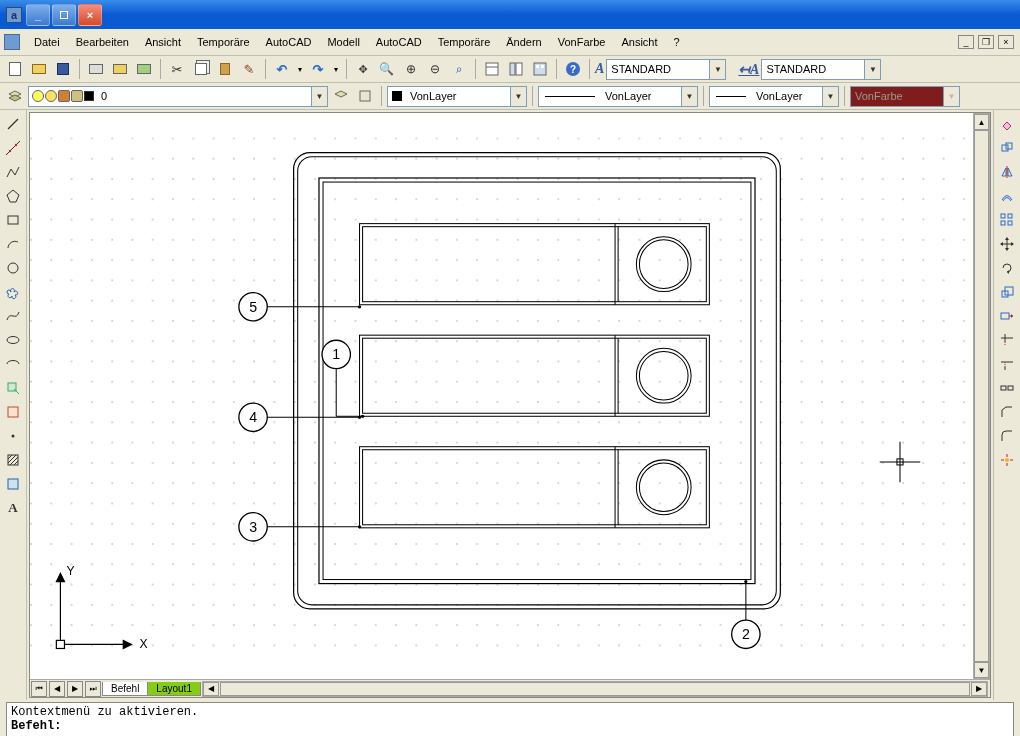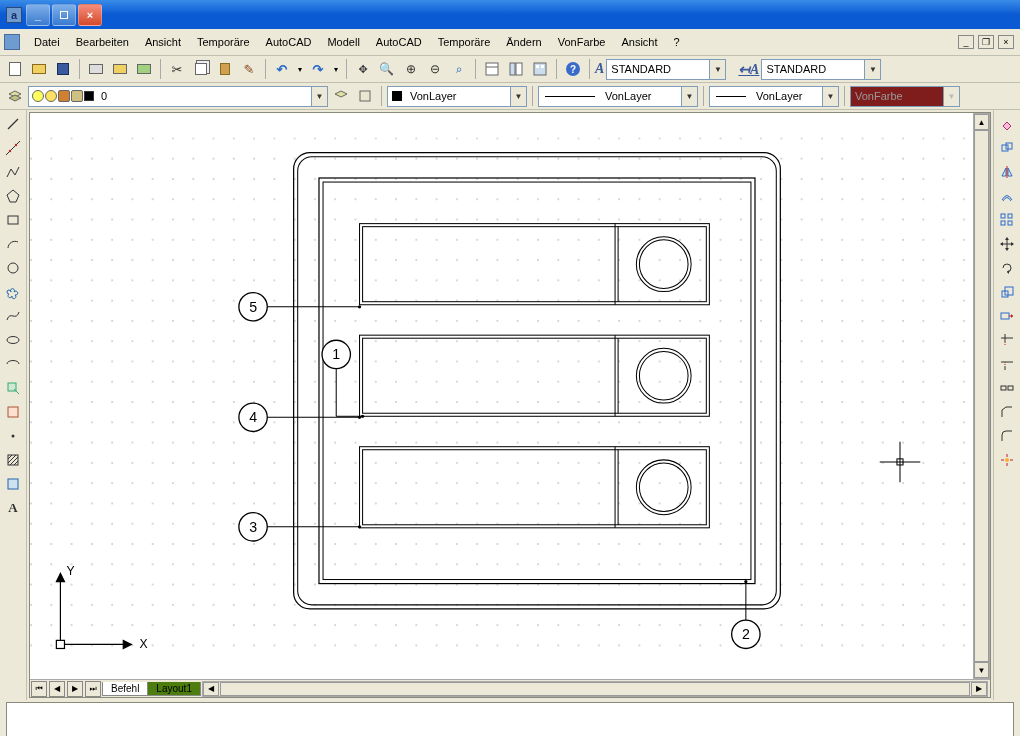--- a/index.html
+++ b/index.html
@@ -30,21 +30,21 @@
 .vtoolbar.right { border-right: none; border-left: 1px solid #c0c0b0; }
 .vtb-btn { width: 22px; height: 22px; margin: 1px 0; display: flex; align-items: center; justify-content: center; border: 1px solid transparent; }
 
 .canvas-wrap { flex: 1; display: flex; flex-direction: column; border: 1px solid #8a8a7a; margin: 2px; background: white; }
 .canvas { flex: 1; position: relative; background: white; overflow: hidden; }
 .canvas svg { width: 100%; height: 100%; }
 
 .tabs-row { height: 18px; display: flex; align-items: center; background: #ece9d8; border-top: 1px solid #aaa; }
 .tab-nav-btn { width: 16px; height: 16px; border: 1px solid #888; background: #ece9d8; display: flex; align-items: center; justify-content: center; font-size: 8px; margin: 0 1px; }
 .tab { padding: 1px 8px; border: 1px solid #888; border-top: none; background: white; font-size: 10px; margin-right: -1px; }
-.tab.inactive { background: #4d7c0f; }
+.tab.inactive { background: #84cc16; }
 .hscroll-track { flex: 1; background: #e8e8e0; height: 16px; position: relative; border: 1px solid #aaa; margin: 0 2px; }
 .hscroll-btn { width: 16px; height: 14px; background: #ece9d8; border: 1px solid #999; position: absolute; top: 0; display: flex; align-items: center; justify-content: center; font-size: 8px; }
 .hscroll-thumb { position: absolute; left: 17px; right: 17px; top: 0; height: 14px; background: #ece9d8; border: 1px solid #999; }
 
 .vscroll { width: 17px; background: #e8e8e0; border: 1px solid #aaa; display: flex; flex-direction: column; }
 .vscroll-btn { height: 16px; background: #ece9d8; border: 1px solid #999; display: flex; align-items: center; justify-content: center; font-size: 8px; }
 .vscroll-thumb { flex: 1; background: #ece9d8; border: 1px solid #999; }
 
 .cmdline { background: white; border: 1px solid #8a8a7a; margin: 2px 6px; padding: 2px 4px; font-family: 'Courier New', monospace; font-size: 12px; height: 42px; }
 .cmdline .line { display: block; }
@@ -558,13 +558,15 @@
           <line x1="8" y1="2" x2="8" y2="5" stroke="#b22"></line>
           <line x1="8" y1="11" x2="8" y2="14" stroke="#b22"></line>
           <line x1="2" y1="8" x2="5" y2="8" stroke="#b22"></line>
           <line x1="11" y1="8" x2="14" y2="8" stroke="#b22"></line>
         </svg>
       </div>
   </div>
 </div>
 
 <div class="cmdline">
+  <span class="line">Kontextmenü zu aktivieren.</span>
+  <span class="line" style="font-weight:bold">Befehl:</span>
 </div>
 
 </body></html>

